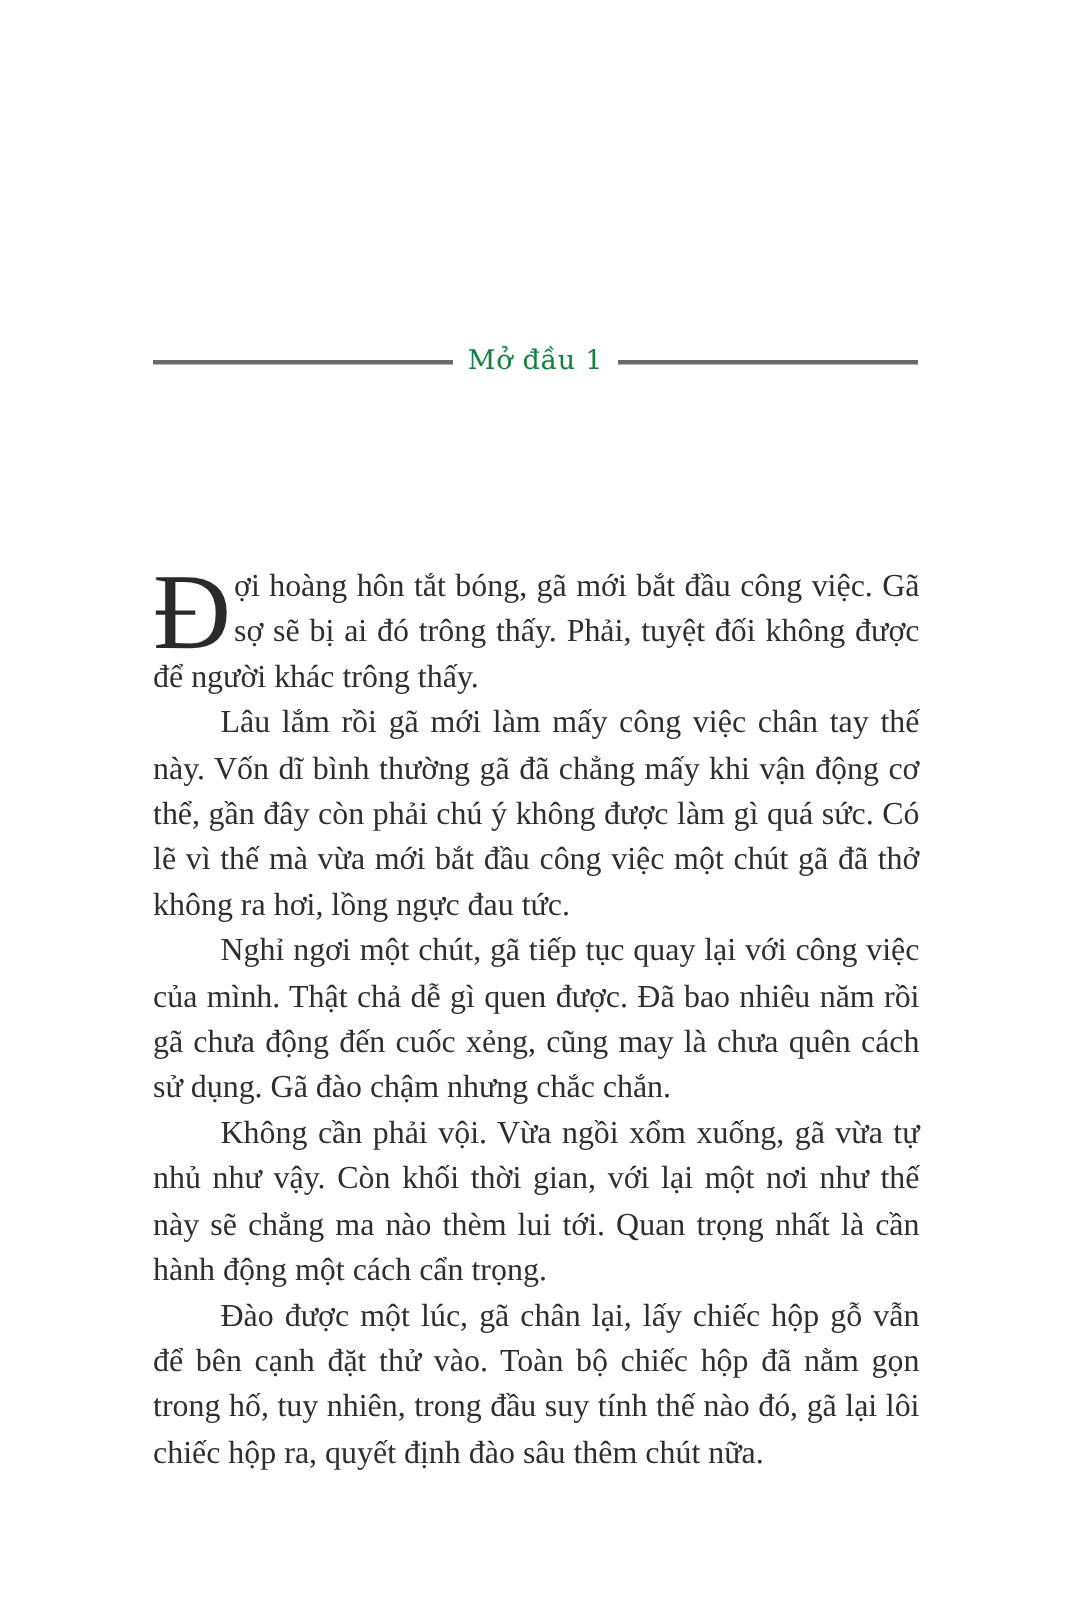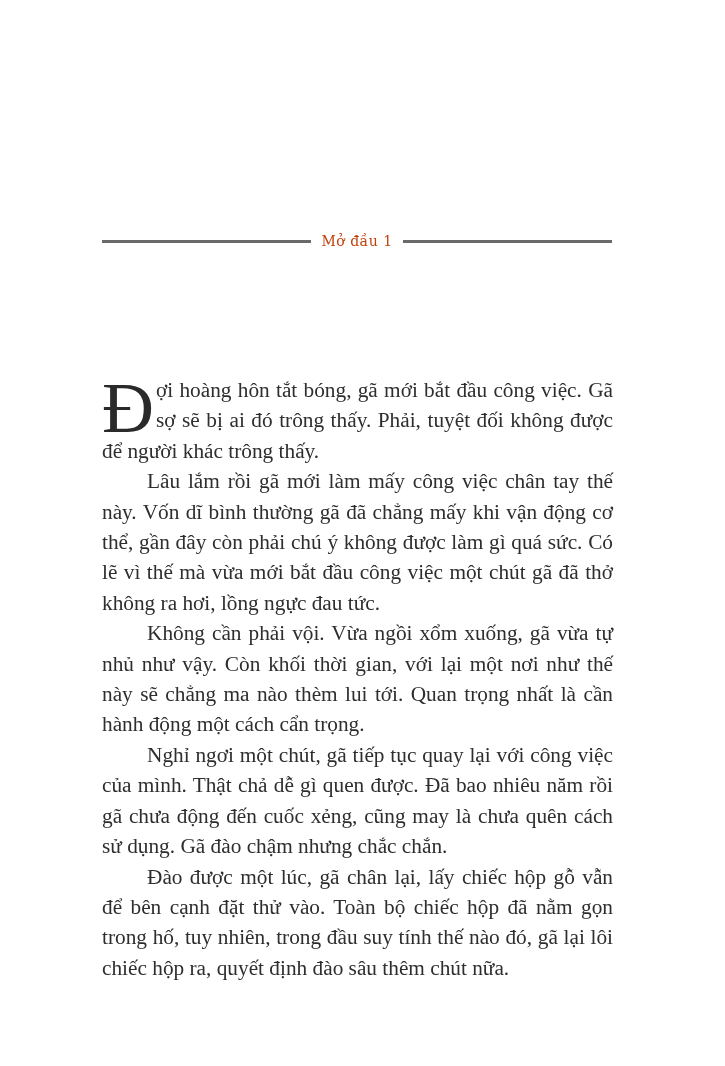--- a/index.html
+++ b/index.html
@@ -25,22 +25,22 @@
       align-items: center;
     }
     .chapter-header .rule {
       flex: 1;
       height: 3px;
       background: #6a6a6a;
     }
     .chapter-header .title {
       padding: 0 10px;
       font-family: "DejaVu Serif", serif;
-      font-size: 14px;
-      color: #c2410c;
+      font-size: 18px;
+      color: #15803d;
       letter-spacing: 0.5px;
       white-space: nowrap;
       line-height: 24px;
     }
     .body-text {
       position: absolute;
       left: 102px;
       top: 375px;
       width: 511px;
       font-family: "Liberation Serif", "DejaVu Serif", serif;
@@ -74,16 +74,16 @@
 
 <div class="chapter-header">
   <div class="rule"></div>
   <div class="title">Mở đầu 1</div>
   <div class="rule"></div>
 </div>
 
 <div class="body-text">
   <p class="first"><span class="drop-cap">Đ</span><span>ợi hoàng hôn tắt bóng, gã mới bắt đầu công việc. Gã sợ sẽ bị ai đó trông thấy. Phải, tuyệt đối không được để người khác trông thấy.</span></p>
   <p>Lâu lắm rồi gã mới làm mấy công việc chân tay thế này. Vốn dĩ bình thường gã đã chẳng mấy khi vận động cơ thể, gần đây còn phải chú ý không được làm gì quá sức. Có lẽ vì thế mà vừa mới bắt đầu công việc một chút gã đã thở không ra hơi, lồng ngực đau tức.</p>
+  <p>Nghỉ ngơi một chút, gã tiếp tục quay lại với công việc của mình. Thật chả dễ gì quen được. Đã bao nhiêu năm rồi gã chưa động đến cuốc xẻng, cũng may là chưa quên cách sử dụng. Gã đào chậm nhưng chắc chắn.</p>
   <p>Không cần phải vội. Vừa ngồi xổm xuống, gã vừa tự nhủ như vậy. Còn khối thời gian, với lại một nơi như thế này sẽ chẳng ma nào thèm lui tới. Quan trọng nhất là cần hành động một cách cẩn trọng.</p>
-  <p>Nghỉ ngơi một chút, gã tiếp tục quay lại với công việc của mình. Thật chả dễ gì quen được. Đã bao nhiêu năm rồi gã chưa động đến cuốc xẻng, cũng may là chưa quên cách sử dụng. Gã đào chậm nhưng chắc chắn.</p>
   <p>Đào được một lúc, gã chân lại, lấy chiếc hộp gỗ vẫn để bên cạnh đặt thử vào. Toàn bộ chiếc hộp đã nằm gọn trong hố, tuy nhiên, trong đầu suy tính thế nào đó, gã lại lôi chiếc hộp ra, quyết định đào sâu thêm chút nữa.</p>
 </div>
 
 </body></html>

